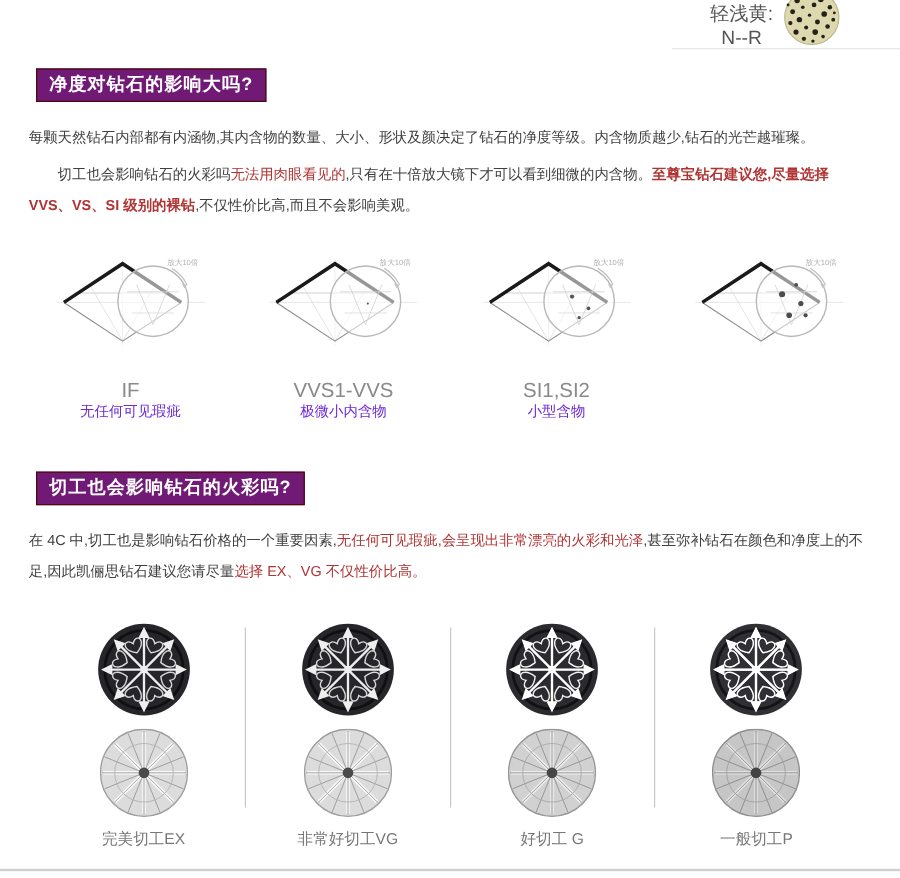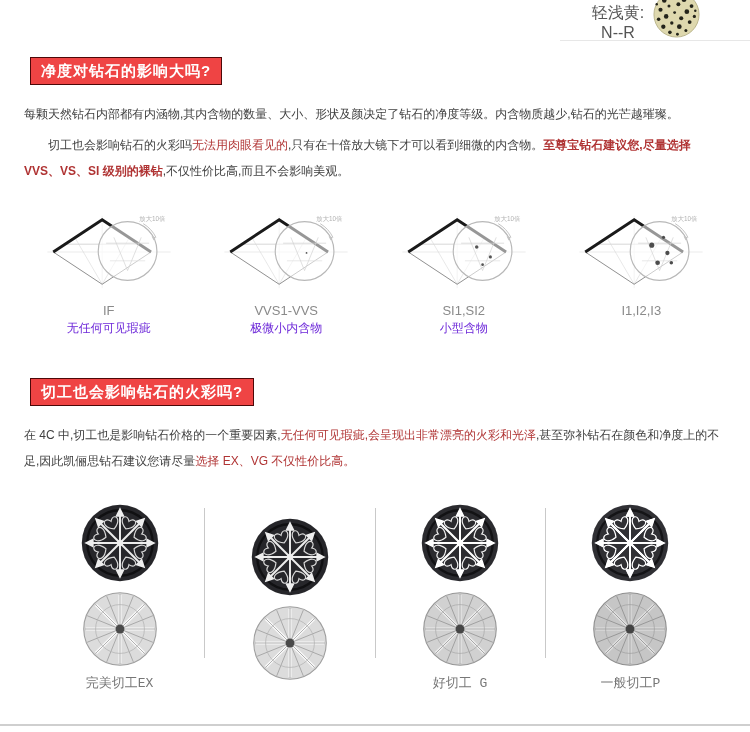--- a/index.html
+++ b/index.html
@@ -12,39 +12,39 @@
   .topbar{position:relative;height:46px;}
   .swatch-text{
     position:absolute;right:102px;top:3px;width:60px;
     font-size:16px;color:#555;line-height:20px;text-align:center;
   }
   .swatch-circle{position:absolute;right:50px;top:-9px;width:47px;height:47px;}
   .topline{position:absolute;left:560px;right:0;top:40px;height:1px;background:#e7e7e7;}
   
   .sec-header{
     display:inline-block;margin:11px 0 0 30px;
-    background:#ef4444;border:1px solid #4d0808;color:#fff;
+    background:#701a75;border:1px solid #4d0808;color:#fff;
     font-size:15px;font-weight:bold;letter-spacing:1px;
     line-height:23px;padding:1px 10px 2px 10px;
   }
   
   .para{
     margin:16px 26px 0 24px;font-size:12px;line-height:26px;color:#3f3f3f;
   }
   .para.indent{text-indent:2em;margin-top:5px;}
   .red{color:#b03434;}
   .red.bold{font-weight:bold;}
   
   .clarity-row{display:flex;margin:24px 20px 0 20px;}
   .cl-col{flex:1;text-align:center;}
   .cl-svg{width:128px;height:88px;}
-  .cl-grade{font-size:13px;color:#8a8a8a;margin-top:2px;line-height:18px;}
+  .cl-grade{font-size:17px;color:#8a8a8a;margin-top:16px;line-height:18px;}
   .cl-desc{font-size:12px;color:#6d28d9;line-height:17px;}
   
-  .cut-row{display:flex;margin:30px 35px 0 35px;align-items:center;font-family:Liberation Mono, monospace;}
+  .cut-row{display:flex;margin:30px 35px 0 35px;align-items:flex-end;}
   .cut-col{flex:1;text-align:center;}
   .vdiv{width:1px;background:#c9c9c9;height:150px;align-self:flex-start;margin-top:4px;}
   .cut-circle-top{width:78px;height:78px;display:block;margin:0 auto;}
   .cut-circle-bottom{width:74px;height:74px;display:block;margin:10px auto 0 auto;}
   .cut-label{font-size:13px;color:#777;margin-top:9px;line-height:18px;}
   
   .bottomline{position:absolute;left:0;right:0;top:724px;height:2px;background:#cfcfcf;}
   .hidden-defs{position:absolute;width:0;height:0;overflow:hidden;}
 </style>
 </head>
@@ -254,21 +254,20 @@
       <use href="#sym-clar"></use>
       <text x="96" y="13" font-size="6.5" fill="#b2b2b2">放大10倍</text>
       <g fill="#4c4c4c">
           <circle cx="76" cy="38" r="2.6"></circle>
           <circle cx="92" cy="46" r="2.2"></circle>
           <circle cx="82" cy="56" r="2.4"></circle>
           <circle cx="96" cy="56" r="1.8"></circle>
           <circle cx="88" cy="30" r="1.6"></circle>
         </g>
     </svg>
-    <div class="cl-grade">I1,I2,I3</div>
   </div>
 
 </div>
 
 
 <div style="margin-top:30px;">
   <div class="sec-header">切工也会影响钻石的火彩吗?</div>
 </div>
 
 <p class="para"><span>在 4C 中,切工也是影响钻石价格的一个重要因素,</span><span class="red">无任何可见瑕疵,会呈现出非常漂亮的火彩和光泽</span><span>,甚至弥补钻石在颜色和净度上的不足,因此凯俪思钻石建议您请尽量</span><span class="red">选择 EX、VG 不仅性价比高。</span></p>
@@ -287,20 +286,21 @@
 
   <div class="vdiv"></div>
 
   <div class="cut-col">
     <svg class="cut-circle-top" viewBox="0 0 100 100">
         <use href="#sym-ha"></use>
       </svg>
     <svg class="cut-circle-bottom" viewBox="0 0 100 100">
         <use href="#sym-face"></use>
       </svg>
+    <div class="cut-label">非常好切工VG</div>
   </div>
 
   <div class="vdiv"></div>
 
   <div class="cut-col">
     <svg class="cut-circle-top" viewBox="0 0 100 100" style="filter:brightness(1.12);">
         <use href="#sym-ha"></use>
       </svg>
     <svg class="cut-circle-bottom" viewBox="0 0 100 100" style="filter:brightness(0.95);">
         <use href="#sym-face"></use>

